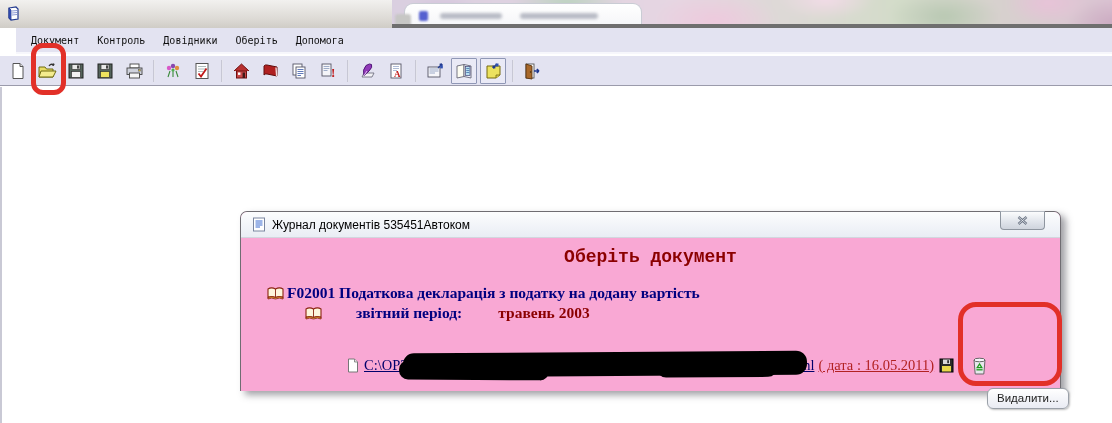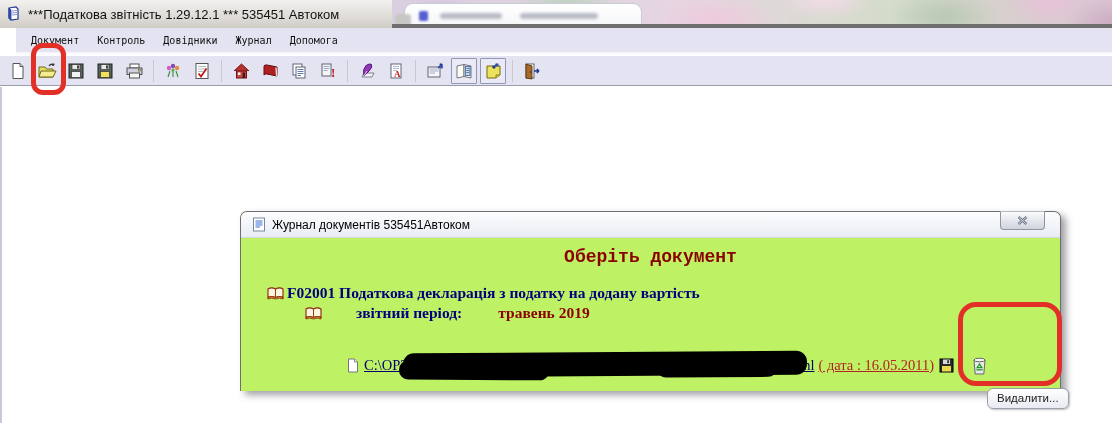--- a/index.html
+++ b/index.html
@@ -46,21 +46,21 @@
   .tbtn.toggled { border:1px solid #8f97b5; background:#eaeaf6; border-radius:1px; }
   .tsep { width:2px; height:22px; background:linear-gradient(90deg,#b8b8c8,#f4f4fa); margin:0 5px 0 3px; }
   .tbtn svg { display:block; }
 
   
   .workspace { position:absolute; left:0; top:87px; width:1112px; height:336px; background:#fff;
     border-left:2px solid #c9c9d5; }
 
   
   .dialog { position:absolute; left:240px; top:211px; width:821px; height:180px;
-    background:#bef264; border:1px solid #6f6d72; border-bottom:none; border-radius:7px 7px 0 0;
+    background:#f9a8d4; border:1px solid #6f6d72; border-bottom:none; border-radius:7px 7px 0 0;
     box-shadow:5px 4px 7px rgba(70,70,80,0.5); z-index:10; }
   .dialog-titlebar { position:relative; height:26px; background:linear-gradient(#fcfdfe,#e9edf4);
     border-bottom:1px solid #d2d6de; border-radius:6px 6px 0 0; display:flex; align-items:center; padding-left:11px; }
   .dialog-title-text { font-size:12px; color:#000; margin-left:6px; }
   .dialog-close { position:absolute; right:15px; top:-1px; width:45px; height:19px;
     background:linear-gradient(#fbfcfd,#dfe3ea 60%,#cfd4dd); border:1px solid #8e959f; border-top:1px solid #b5bac2;
     border-radius:0 0 4px 4px; display:flex; align-items:center; justify-content:center; cursor:default; }
   .dialog-body { position:relative; height:185px; }
   .dlg-heading { text-align:center; padding-top:9px; font-family:Liberation Mono, monospace;
     font-weight:bold; font-size:18px; color:#8b0000; }
@@ -96,38 +96,37 @@
 </head>
 <body>
 
 <div class="topstrip">
   <div class="app-titlebar">
     <svg width="16" height="16" viewBox="0 0 16 16">
       <path d="M3 2 L10 1 L12 3 L12 13 L5 14 L3 12 Z" fill="#fff" stroke="#223a8f" stroke-width="1.2"></path>
       <path d="M3 2 L5 4 L5 14 L3 12 Z" fill="#3a52c0" stroke="#223a8f" stroke-width="0.8"></path>
       <path d="M6 5 L11 4.5 M6 7 L11 6.5 M6 9 L11 8.5" stroke="#7080c8" stroke-width="0.8"></path>
     </svg>
-    <span class="app-title-text">***Податкова звітність 1.29.12.1 *** 535451 Автоком</span>
   </div>
   <div class="desktop-strip">
     <div class="desktop-blur"></div>
     <div class="browser-tab">
       <div class="tab-notch"></div>
       <div class="tab-favicon"></div>
       <div class="tab-textblob" style="width:62px; margin-left:12px;"></div>
       <div class="tab-textblob" style="width:78px; margin-left:18px;"></div>
     </div>
   </div>
 </div>
 
 <div class="menubar">
   <span class="menu-item">Документ</span>
   <span class="menu-item">Контроль</span>
   <span class="menu-item">Довідники</span>
-  <span class="menu-item">Журнал</span>
+  <span class="menu-item">Оберіть</span>
   <span class="menu-item">Допомога</span>
 </div>
 
 <div class="toolbar">
   <div class="tbtn">
     <svg width="18" height="18" viewBox="0 0 18 18">
       <path d="M4 1.5 H11 L14 4.5 V16.5 H4 Z" fill="#fff" stroke="#555" stroke-width="1"></path>
       <path d="M11 1.5 L11 4.5 L14 4.5" fill="#ddd" stroke="#555" stroke-width="1"></path>
     </svg>
   </div>
@@ -288,21 +287,21 @@
       <span>F02001 Податкова декларація з податку на додану вартість</span>
     </div>
 
     <div class="tree-line line2">
       <svg class="ticon" width="17" height="14" viewBox="0 0 17 14">
         <path d="M1 3 Q4.5 0.8 8.5 3 Q12.5 0.8 16 3 V11.5 Q12.5 9.6 8.5 11.5 Q4.5 9.6 1 11.5 Z" fill="#fdf6dc" stroke="#8a2410" stroke-width="1.1"></path>
         <path d="M8.5 3 V11.5" stroke="#8a2410" stroke-width="0.9"></path>
         <path d="M1 11.5 Q4.5 9.6 8.5 11.5 Q12.5 9.6 16 11.5 L16 13 Q12.5 11.2 8.5 13 Q4.5 11.2 1 13 Z" fill="#d8a030" stroke="#8a2410" stroke-width="0.8"></path>
       </svg>
       <span>звітний період:</span>
-      <span class="period-value">травень 2019</span>
+      <span class="period-value">травень 2003</span>
     </div>
 
     <div class="file-line">
       <svg class="ticon" width="12" height="15" viewBox="0 0 12 15">
         <path d="M1.5 1 H7.5 L10.5 4 V14 H1.5 Z" fill="#fff" stroke="#777" stroke-width="1"></path>
         <path d="M7.5 1 L7.5 4 L10.5 4" fill="#e4e4e4" stroke="#777" stroke-width="0.8"></path>
       </svg>
       <a class="link-prefix">C:\OPZ</a>
       <span class="redaction"></span>
       <a class="link-suffix">ml</a>

